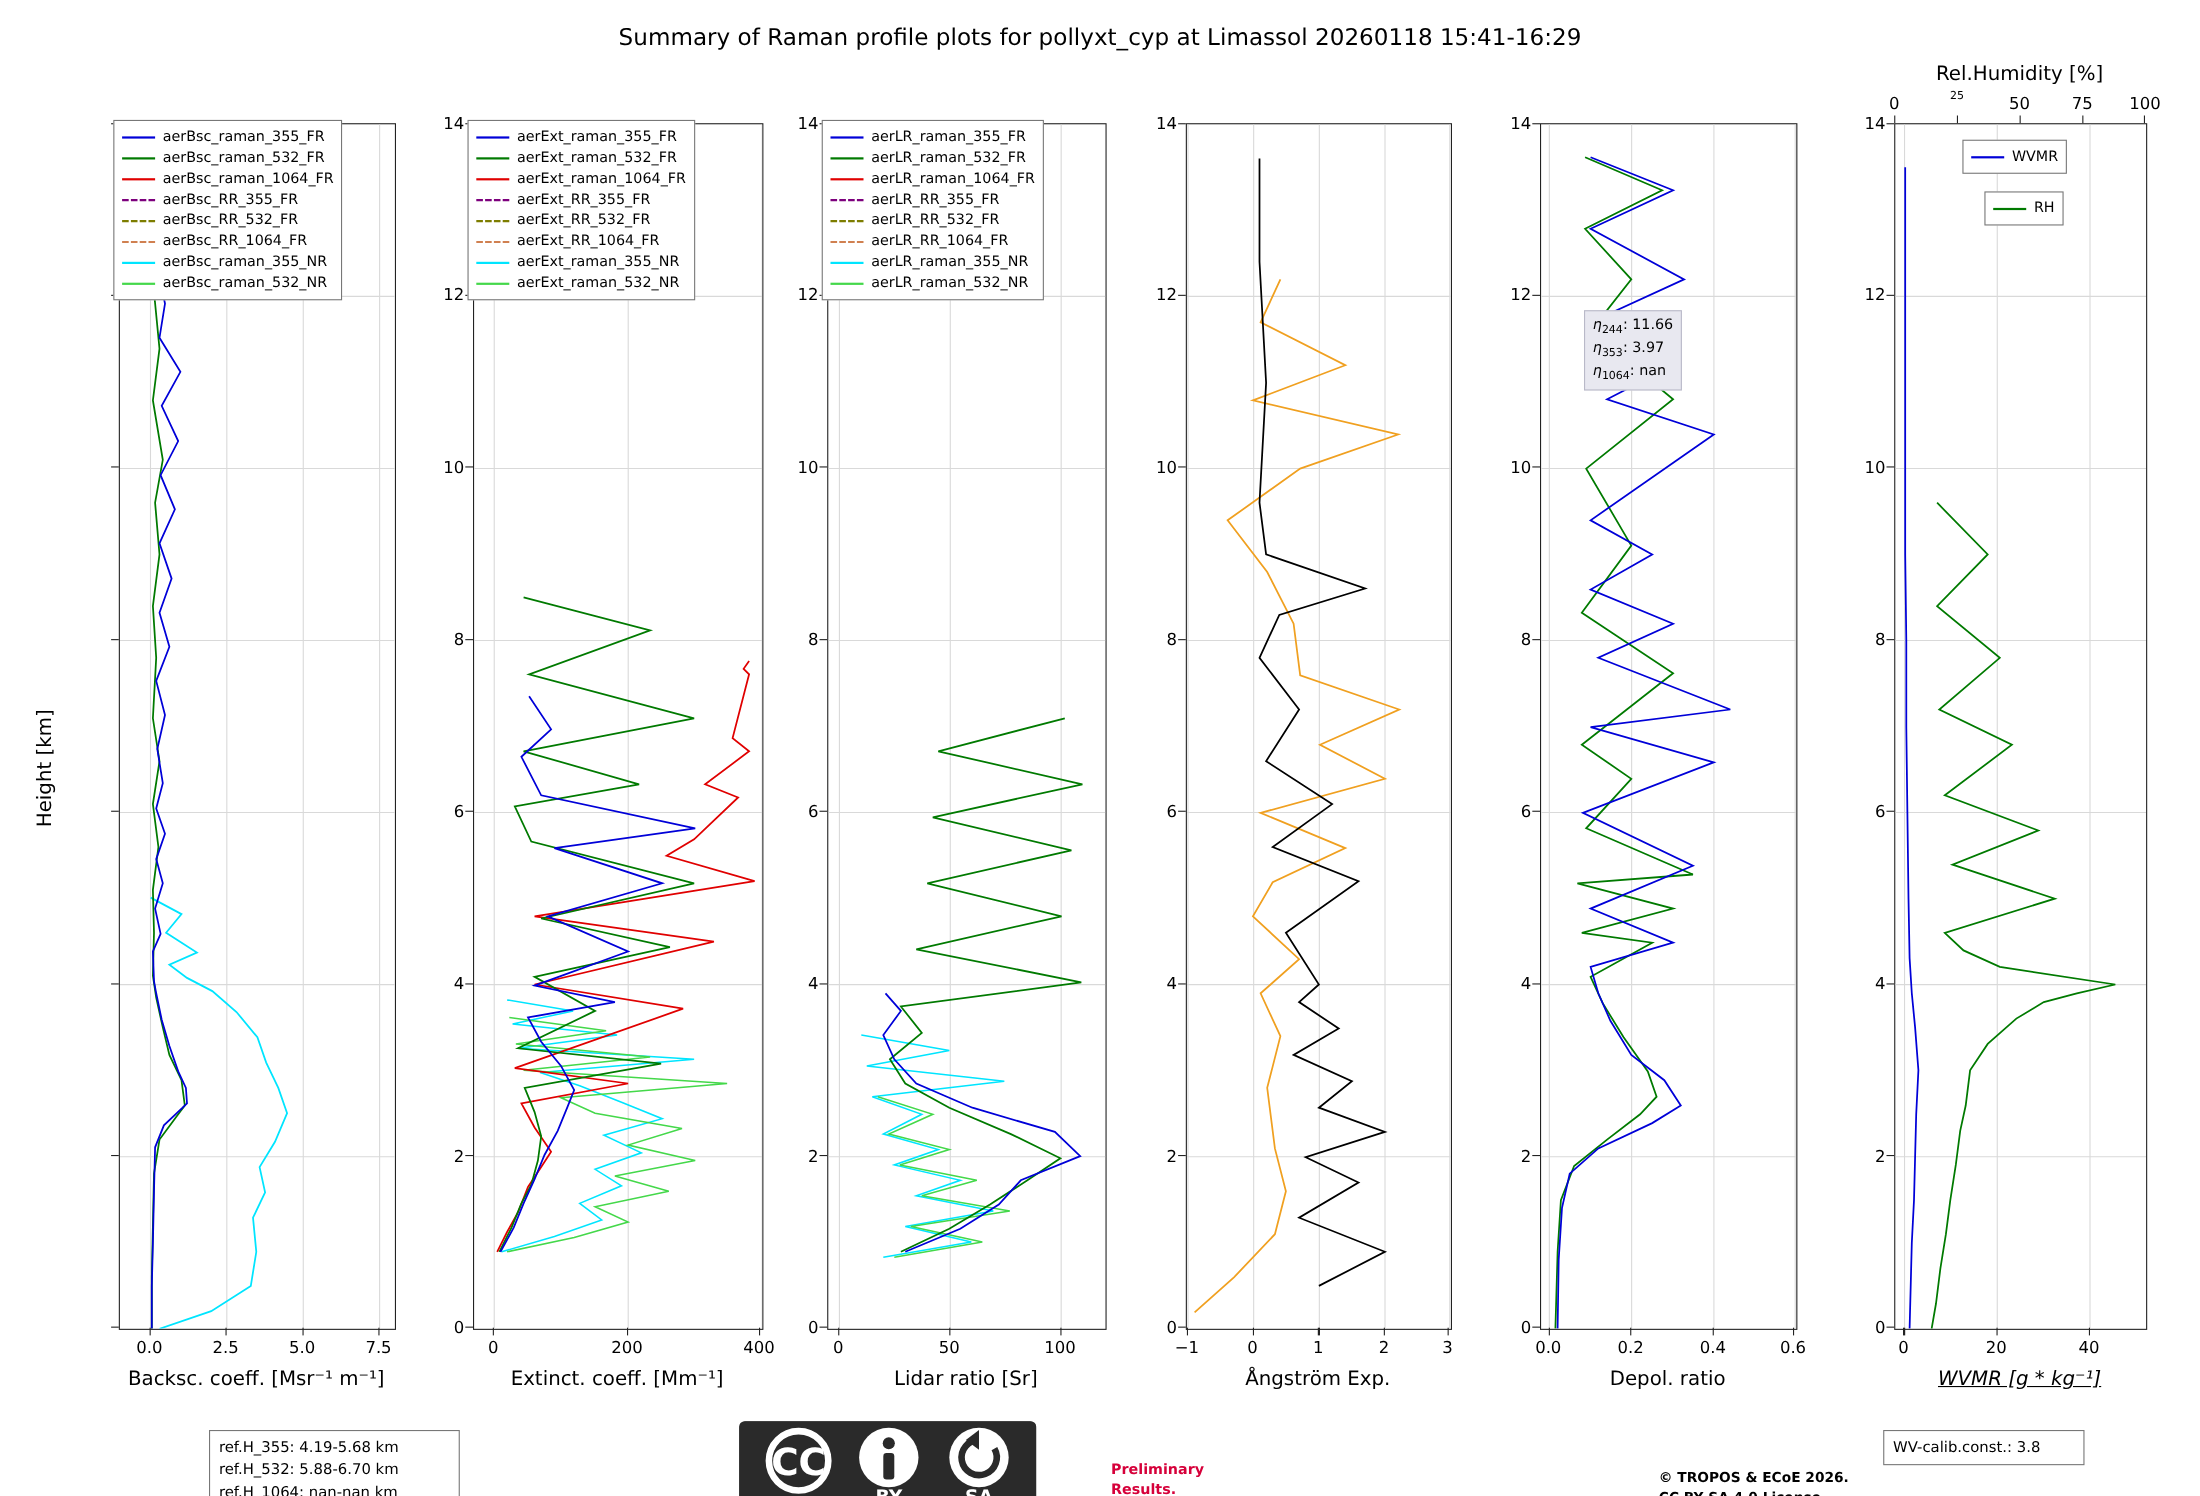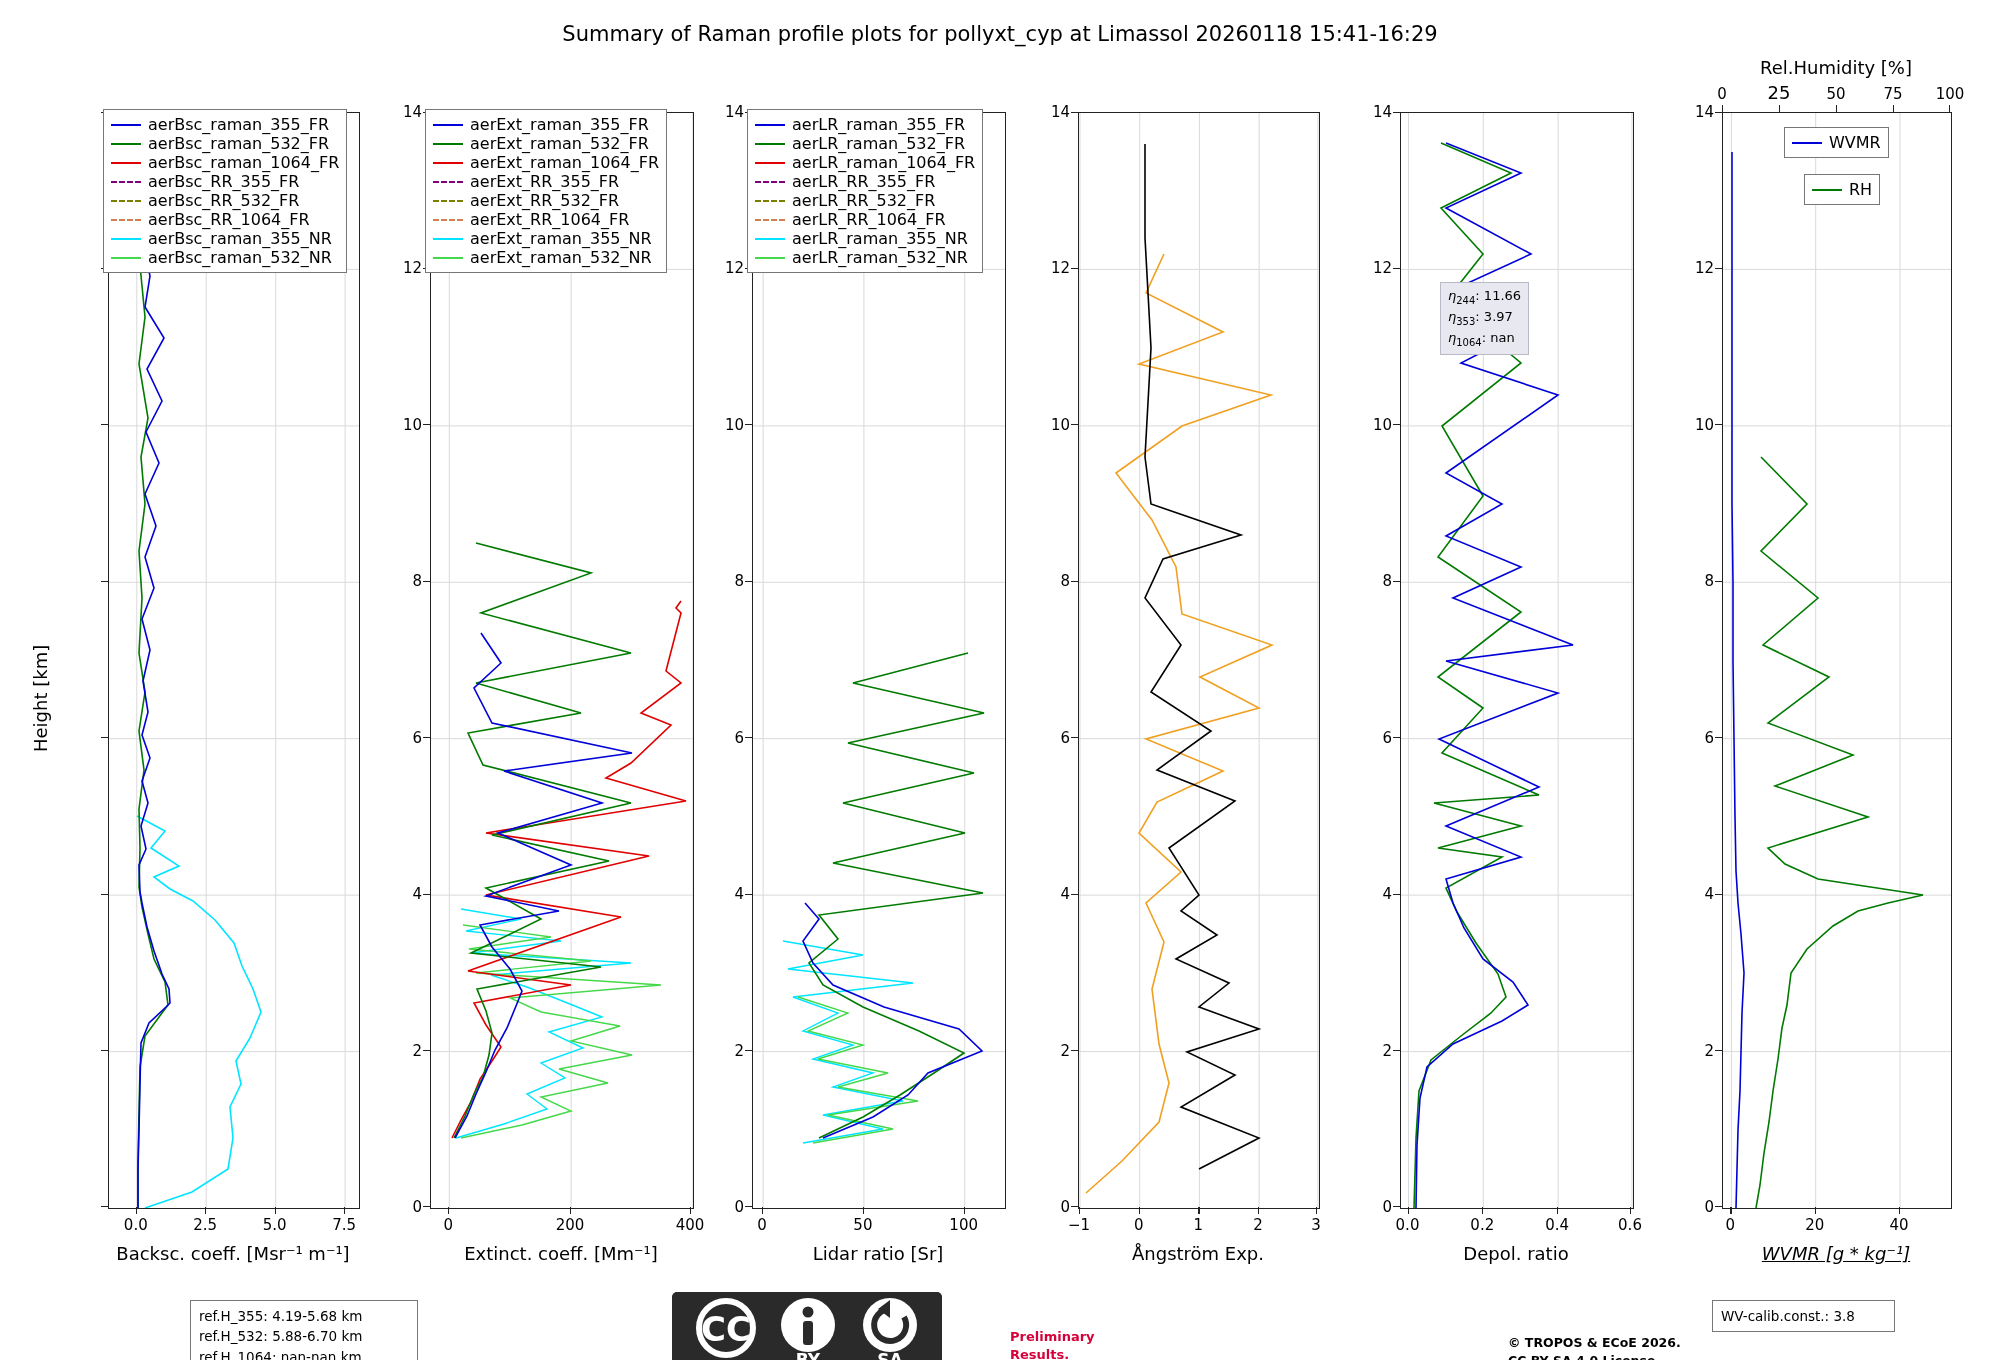--- a/index.html
+++ b/index.html
@@ -7,21 +7,21 @@
   .title{position:absolute;top:22px;left:0;width:2000px;text-align:center;font-size:21px;}
   .panel{position:absolute;top:112px;height:1095px;}
   .plotbox{position:absolute;left:0;top:0;border:1.2px solid #222;background:#fff;overflow:hidden;}
   .ytick{position:absolute;right:100%;transform:translateY(-50%);padding-right:8px;font-size:15px;white-space:nowrap;}
   .ytickmark{position:absolute;right:100%;width:7px;height:1.2px;background:#222;}
   .xtick{position:absolute;top:100%;transform:translateX(-50%);padding-top:9px;font-size:15px;white-space:nowrap;}
   .xtickmark{position:absolute;top:100%;width:1.2px;height:7px;background:#222;}
   .xlabel{position:absolute;top:100%;margin-top:36px;width:100%;text-align:center;font-size:18px;}
   .xlabel-top{position:absolute;bottom:100%;margin-bottom:34px;width:100%;text-align:center;font-size:18px;}
   .ylabel{position:absolute;font-size:18px;transform:rotate(-90deg);transform-origin:left top;white-space:nowrap;}
-  .legend{position:absolute;background:#fff;border:1px solid #777;padding:5px 7px;font-size:16px;z-index:20;}
+  .legend{position:absolute;background:#fff;border:1px solid #777;padding:5px 7px;font-size:13px;z-index:20;}
   .legrow{display:flex;align-items:center;height:19px;white-space:nowrap;}
   .legline{width:30px;height:0;border-top-width:2px;margin-right:7px;flex:0 0 30px;}
   .annbox{position:absolute;background:#e8e8f0;border:1px solid #b9b9c8;font-size:13px;padding:4px 7px;line-height:1.45;z-index:25;}
   .footbox{position:absolute;border:1px solid #777;background:#fff;font-size:13.5px;padding:5px 8px;line-height:1.5;}
   .prelim{position:absolute;color:#d6003a;font-size:13px;font-weight:bold;line-height:1.35;}
   .copy{position:absolute;font-size:12.5px;font-weight:bold;line-height:1.45;}
   .cc{position:absolute;left:672px;top:1292px;width:270px;height:78px;background:#2a2a2a;border-radius:5px;}
   svg{display:block;}
 </style>
 </head>
@@ -418,21 +418,21 @@
     <div class="xtickmark" style="left:8.4px;"></div>
   <div class="xtick" style="left:92.7px;">20</div>
     <div class="xtickmark" style="left:92.7px;"></div>
   <div class="xtick" style="left:177px;">40</div>
     <div class="xtickmark" style="left:177px;"></div>
   <div class="xlabel" style="font-style:italic;text-decoration:underline;">WVMR [g * kg⁻¹]</div>
   <div class="xlabel-top">Rel.Humidity [%]</div>
   <div style="position:absolute;bottom:100%;left:0;width:100%;height:0;">
     <div style="position:absolute;left:0px;bottom:9px;transform:translateX(-50%);font-size:15px;">0</div>
     <div style="position:absolute;left:0px;bottom:0px;width:1.2px;height:7px;background:#222;"></div>
-    <div style="position:absolute;left:57px;bottom:9px;transform:translateX(-50%);font-size:18px;">25</div>
+    <div style="position:absolute;left:57px;bottom:19px;transform:translateX(-50%);font-size:10px;">25</div>
     <div style="position:absolute;left:57px;bottom:0px;width:1.2px;height:7px;background:#222;"></div>
     <div style="position:absolute;left:114px;bottom:9px;transform:translateX(-50%);font-size:15px;">50</div>
     <div style="position:absolute;left:114px;bottom:0px;width:1.2px;height:7px;background:#222;"></div>
     <div style="position:absolute;left:171px;bottom:9px;transform:translateX(-50%);font-size:15px;">75</div>
     <div style="position:absolute;left:171px;bottom:0px;width:1.2px;height:7px;background:#222;"></div>
     <div style="position:absolute;left:228px;bottom:9px;transform:translateX(-50%);font-size:15px;">100</div>
     <div style="position:absolute;left:227px;bottom:0px;width:1.2px;height:7px;background:#222;"></div>
   </div>
   <div class="legend" style="left:62px;top:15px;">
     <div class="legrow">

